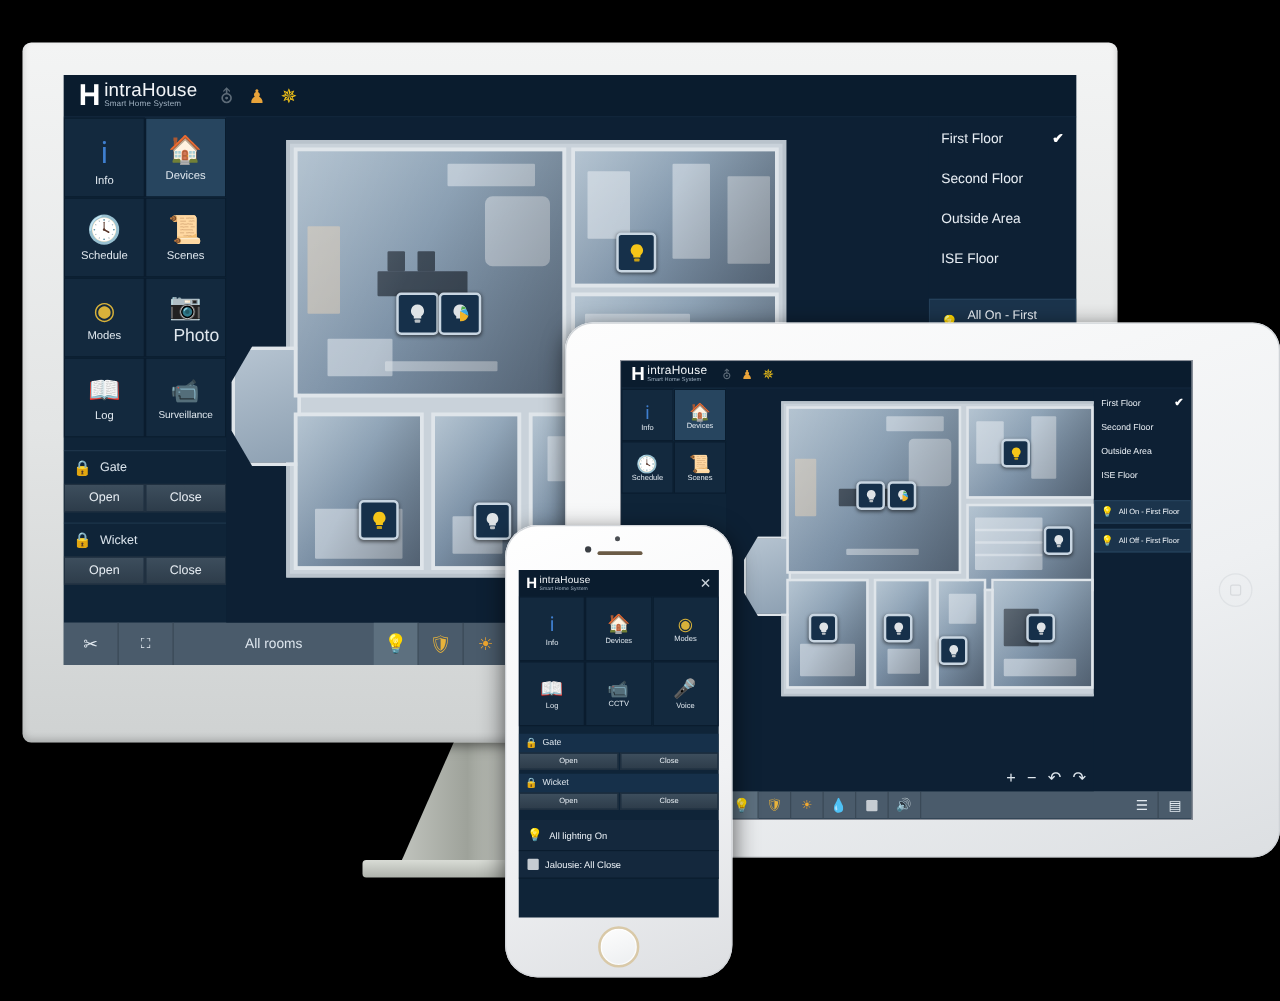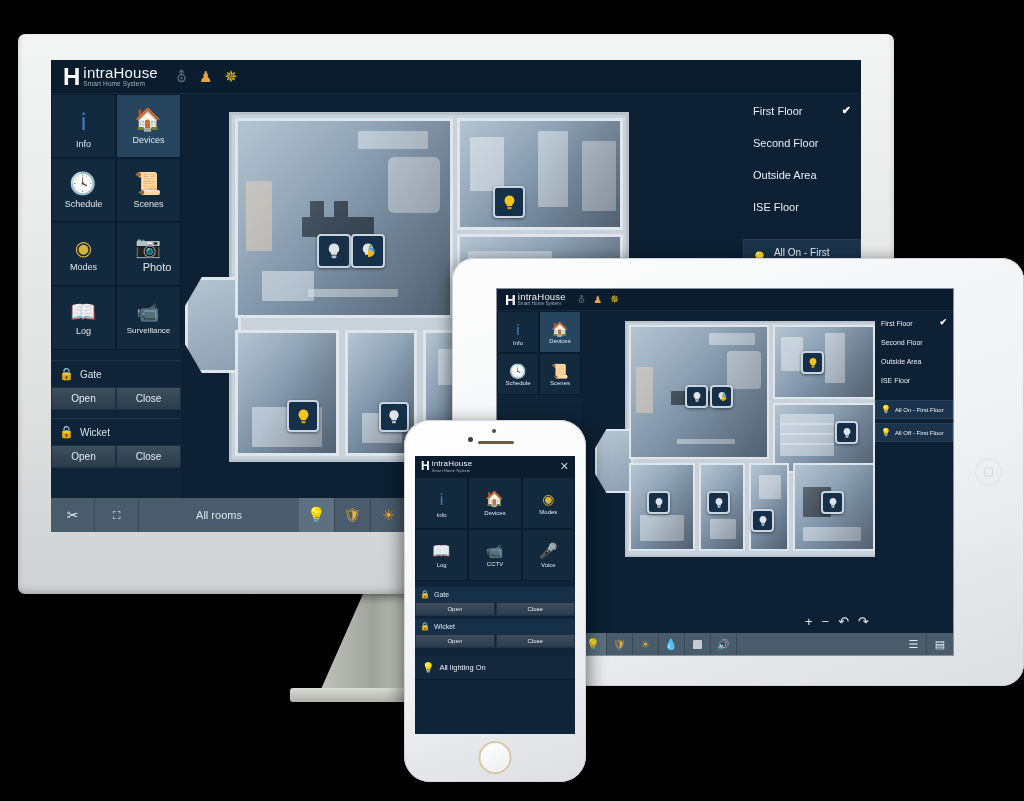--- a/index.html
+++ b/index.html
@@ -215,21 +215,21 @@
               <div class="nav-cell" style="height:64px;">
                 <span style="font-size:22px;color:#cfd6dd;">📜</span>
                 <span class="lbl" style="font-size:9px;margin-top:2px;">Scenes</span>
               </div>
               <div class="nav-cell" style="height:64px;">
                 <span style="font-size:20px;color:#d8b23a;">◉</span>
                 <span class="lbl" style="font-size:9px;margin-top:2px;">Modes</span>
               </div>
               <div class="nav-cell" style="height:64px;">
                 <span style="font-size:21px;color:#8fb6d8;">📷</span>
-                <span class="lbl" style="font-size:11px;margin-top:2px;padding-left:17px;">Photo</span>
+                <span class="lbl" style="font-size:14px;margin-top:2px;padding-left:17px;">Photo</span>
               </div>
               <div class="nav-cell" style="height:64px;">
                 <span style="font-size:21px;color:#bcd4e6;">📖</span>
                 <span class="lbl" style="font-size:9px;margin-top:2px;">Log</span>
               </div>
               <div class="nav-cell" style="height:64px;">
                 <span style="font-size:19px;color:#cfd6dd;">📹</span>
                 <span class="lbl" style="font-size:8px;margin-top:2px;">Surveillance</span>
               </div>
             </div>
@@ -656,16 +656,20 @@
           <div class="ph-btn">Close</div>
         </div>
       </div>
 
       <div style="height:8px;"></div>
 
       <div class="ph-scene">
         <span style="font-size:10px;color:#f5c518;">💡</span>
         <span>All lighting On</span>
       </div>
+      <div class="ph-scene">
+        <span class="sq-icon"></span>
+        <span>Jalousie: All Close</span>
+      </div>
     </div>
   </div>
 
 </div>
 
 </body></html>

